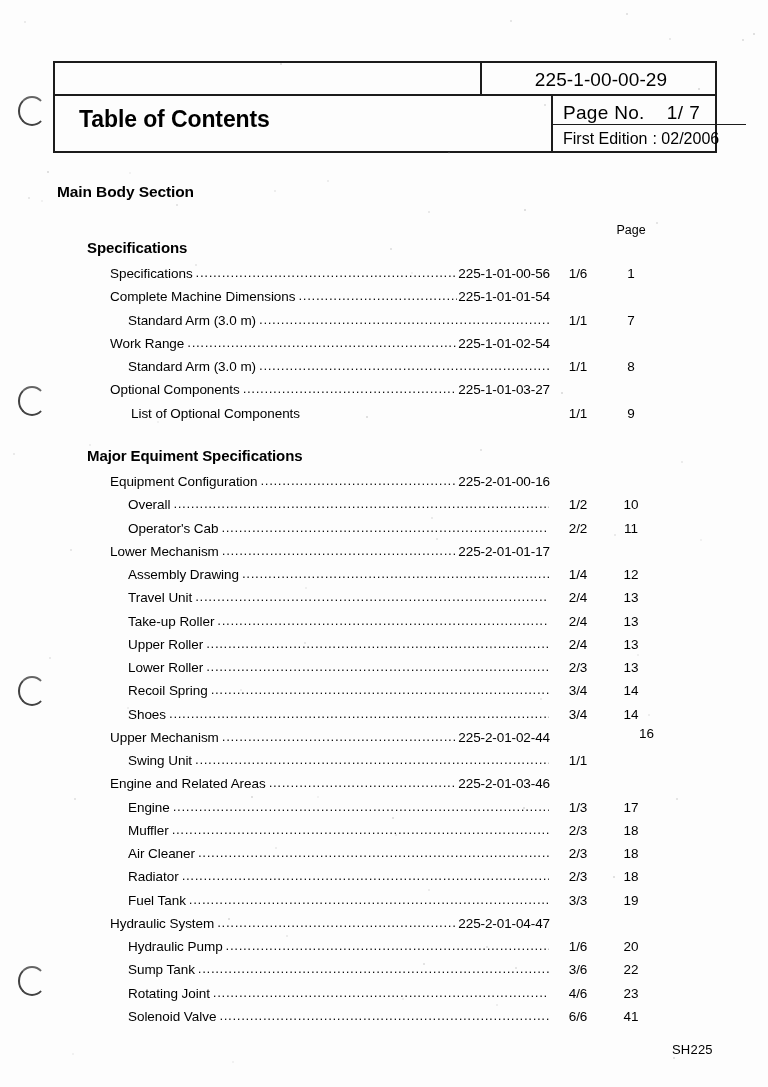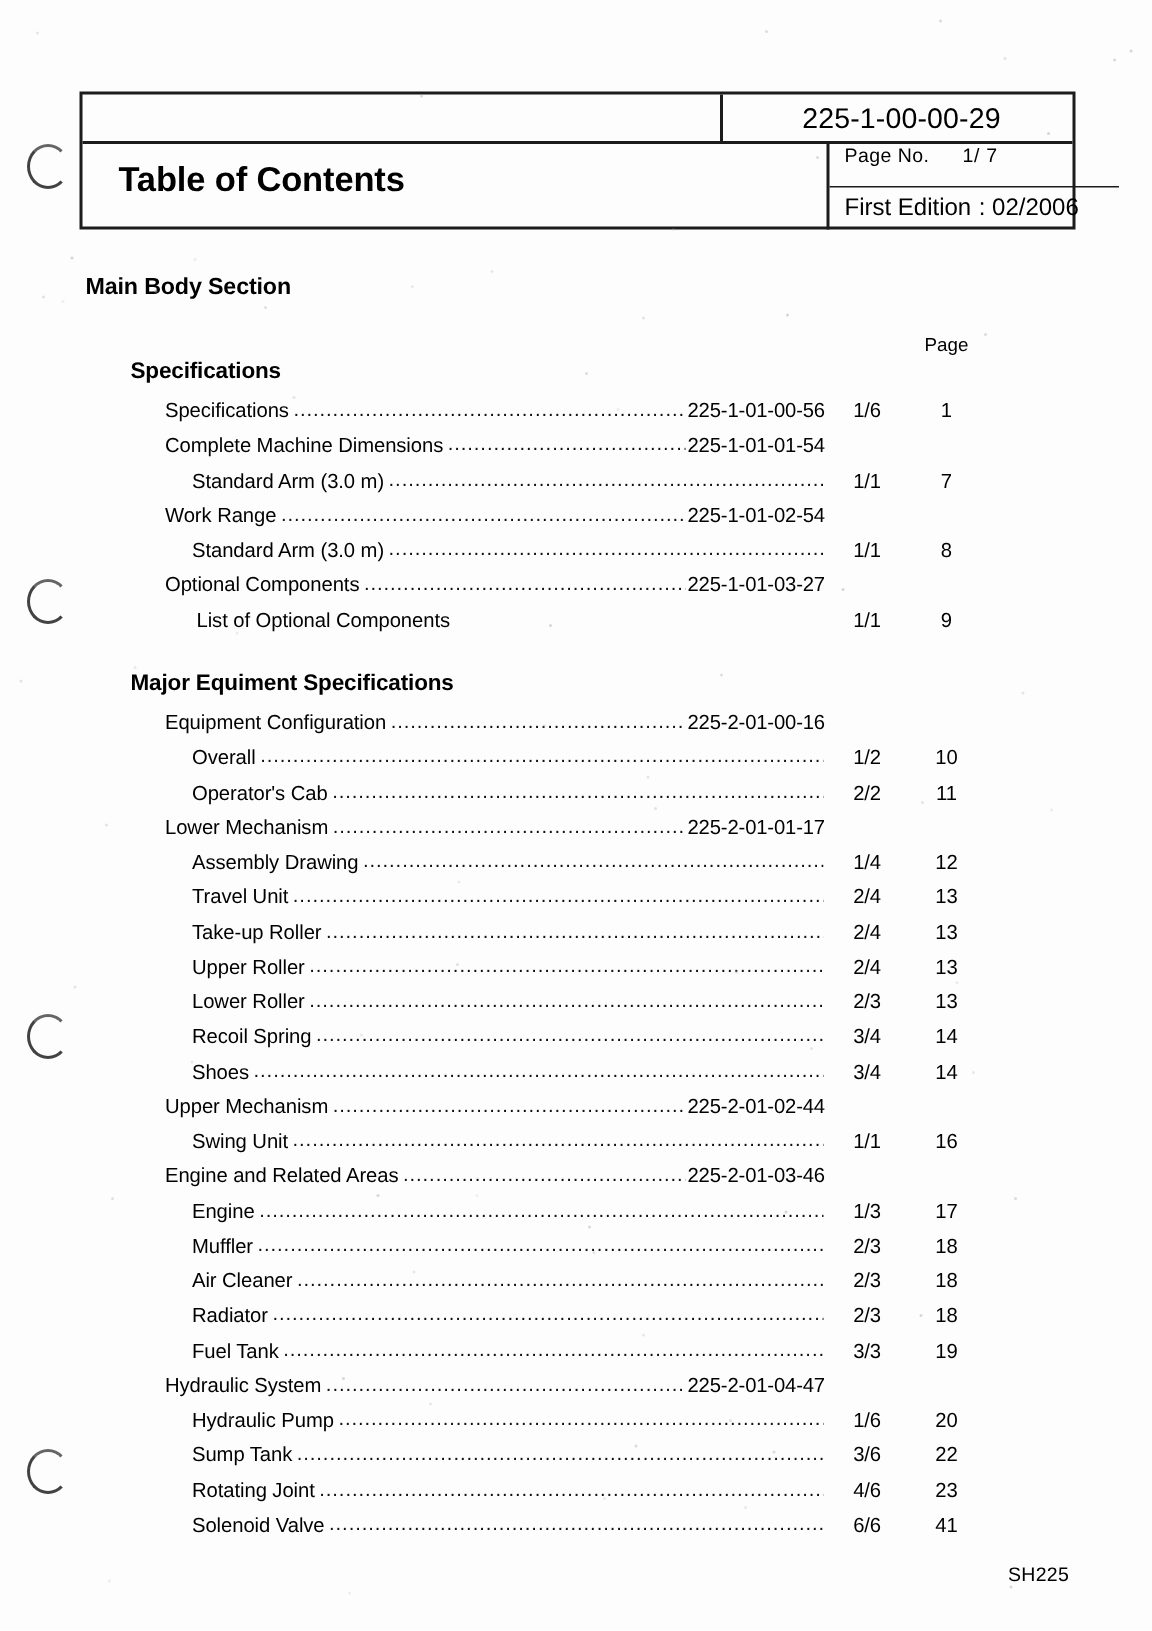--- a/index.html
+++ b/index.html
@@ -105,22 +105,22 @@
   }
   .tb-pageno {
     position: absolute;
     left: 498px;
     top: 33px;
     width: 193px;
     height: 29px;
     border-bottom: 1.5px solid #1c1c1c;
     box-sizing: border-box;
     display: flex;
-    align-items: flex-start;
-    font-size: 13px;
+    align-items: flex-end;
+    font-size: 19px;
     padding-left: 10px;
     white-space: nowrap;
   }
   .tb-pageno .pn-label { letter-spacing: .3px; }
   .tb-pageno .pn-value { margin-left: 22px; letter-spacing: .5px; }
   .tb-edition {
     position: absolute;
     left: 498px;
     top: 62px;
     width: 162px;
@@ -368,21 +368,21 @@
       <div class="row row-l1" style="top: 729.75px; width: 440px;">
         <span class="r-label">Upper Mechanism</span>
         <span class="r-dots">........................................................................................................................................................................................................</span>
         <span class="r-code">225-2-01-02-44</span>
       </div>
       <div class="row row-l2" style="top: 753px; width: 422px;">
         <span class="r-label">Swing Unit</span>
         <span class="r-dots">........................................................................................................................................................................................................</span>
       </div>
       <div class="r-sheet" style="left: 556px; top: 753px;">1/1</div>
-      <div class="r-pageno" style="left: 608px; top: 753px;">16</div>
+      <div class="r-pageno" style="left: 608px; top: 726px; text-align: right;">16</div>
       <div class="row row-l1" style="top: 776.25px; width: 440px;">
         <span class="r-label">Engine and Related Areas</span>
         <span class="r-dots">........................................................................................................................................................................................................</span>
         <span class="r-code">225-2-01-03-46</span>
       </div>
       <div class="row row-l2" style="top: 799.5px; width: 422px;">
         <span class="r-label">Engine</span>
         <span class="r-dots">........................................................................................................................................................................................................</span>
       </div>
       <div class="r-sheet" style="left: 556px; top: 799.5px;">1/3</div>

